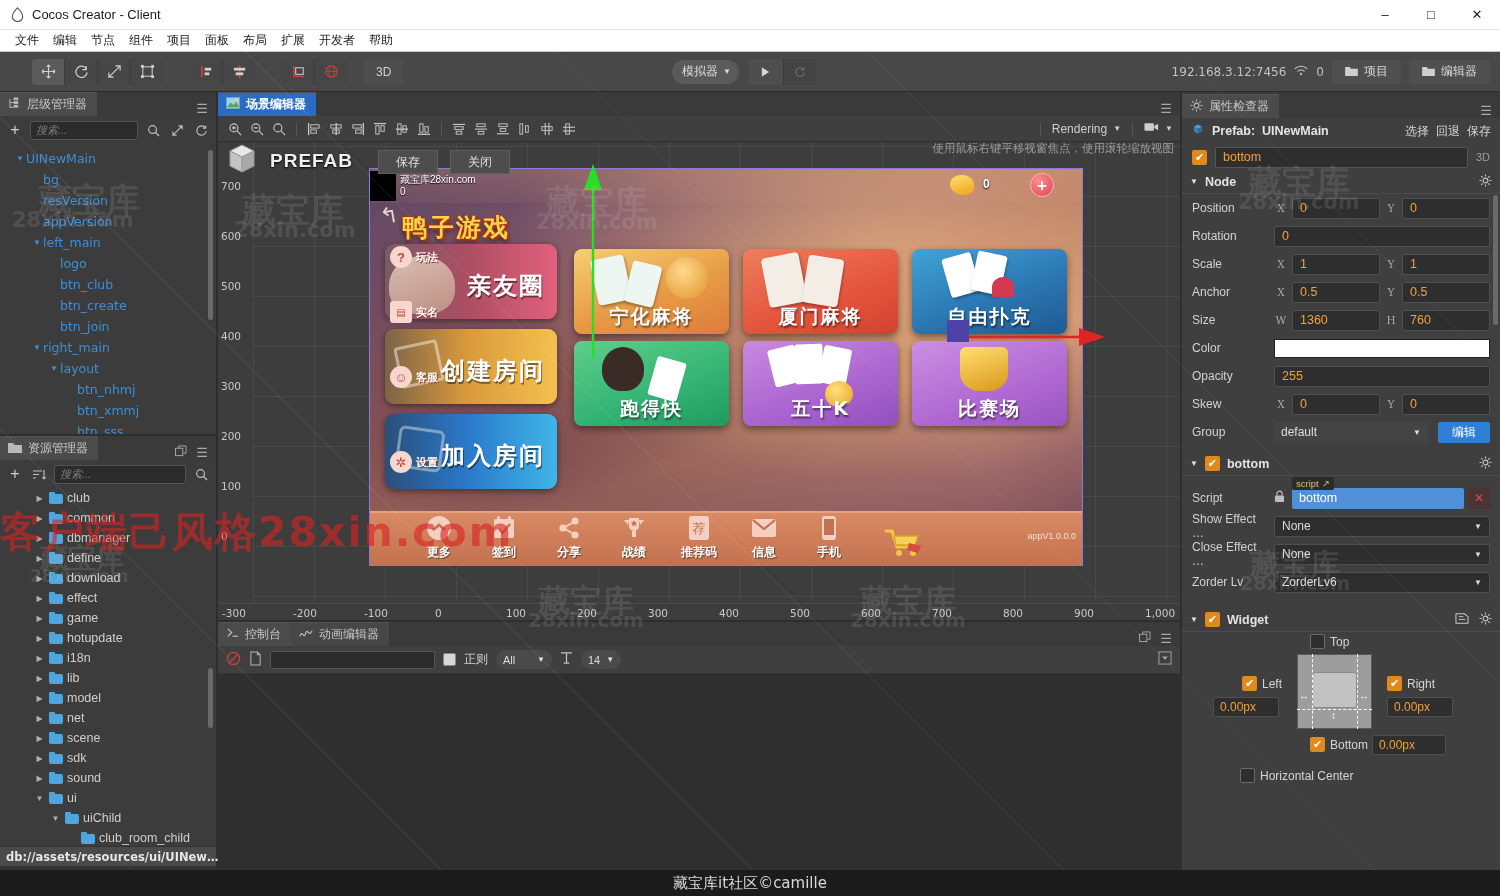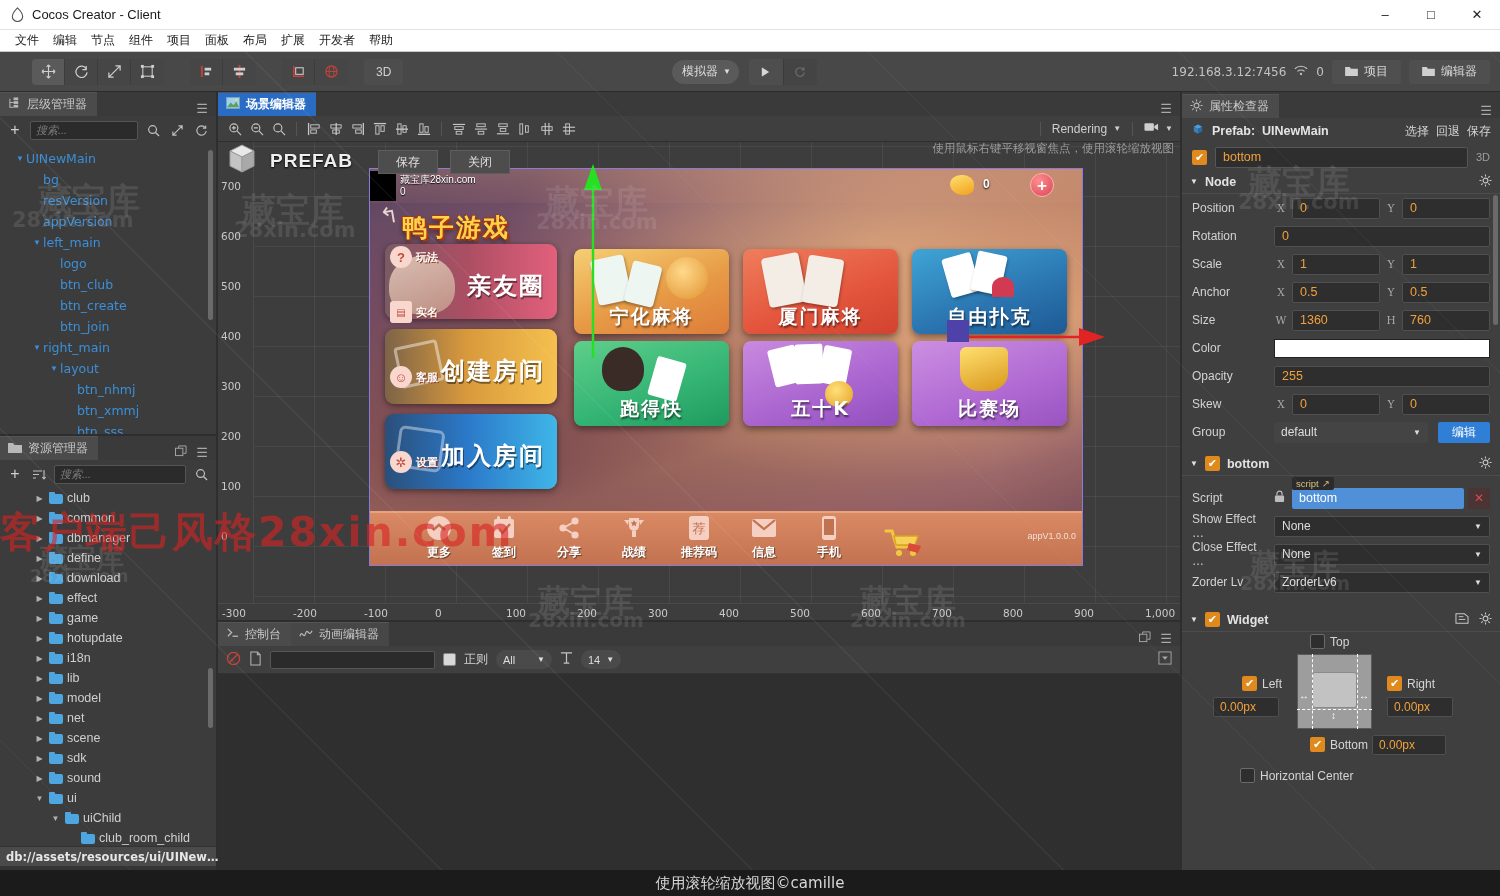--- a/index.html
+++ b/index.html
@@ -1309,14 +1309,14 @@
 <div class="wm wm-grey" style="left:1240px; top:572px; font-size:19px;">28xin.com</div>
 <div class="wm wm-grey" style="left:40px; top:540px; font-size:28px;">藏宝库</div>
 <div class="wm wm-grey" style="left:30px; top:566px; font-size:17px;">28xin.com</div>
 <div class="wm wm-grey" style="left:538px; top:580px; font-size:32px;">藏宝库</div>
 <div class="wm wm-grey" style="left:528px; top:608px; font-size:20px;">28xin.com</div>
 <div class="wm wm-grey" style="left:860px; top:580px; font-size:32px;">藏宝库</div>
 <div class="wm wm-grey" style="left:850px; top:608px; font-size:20px;">28xin.com</div>
 <div class="wm wm-red" style="left:0px; top:505px; font-size:41px; letter-spacing:2px;">客户端己风格28xin.com</div>
 
 <div id="footwm">
-  <span>使用滚轮缩放视图©camille</span>
+  <span>藏宝库it社区©camille</span>
 </div>
 
 </body></html>

